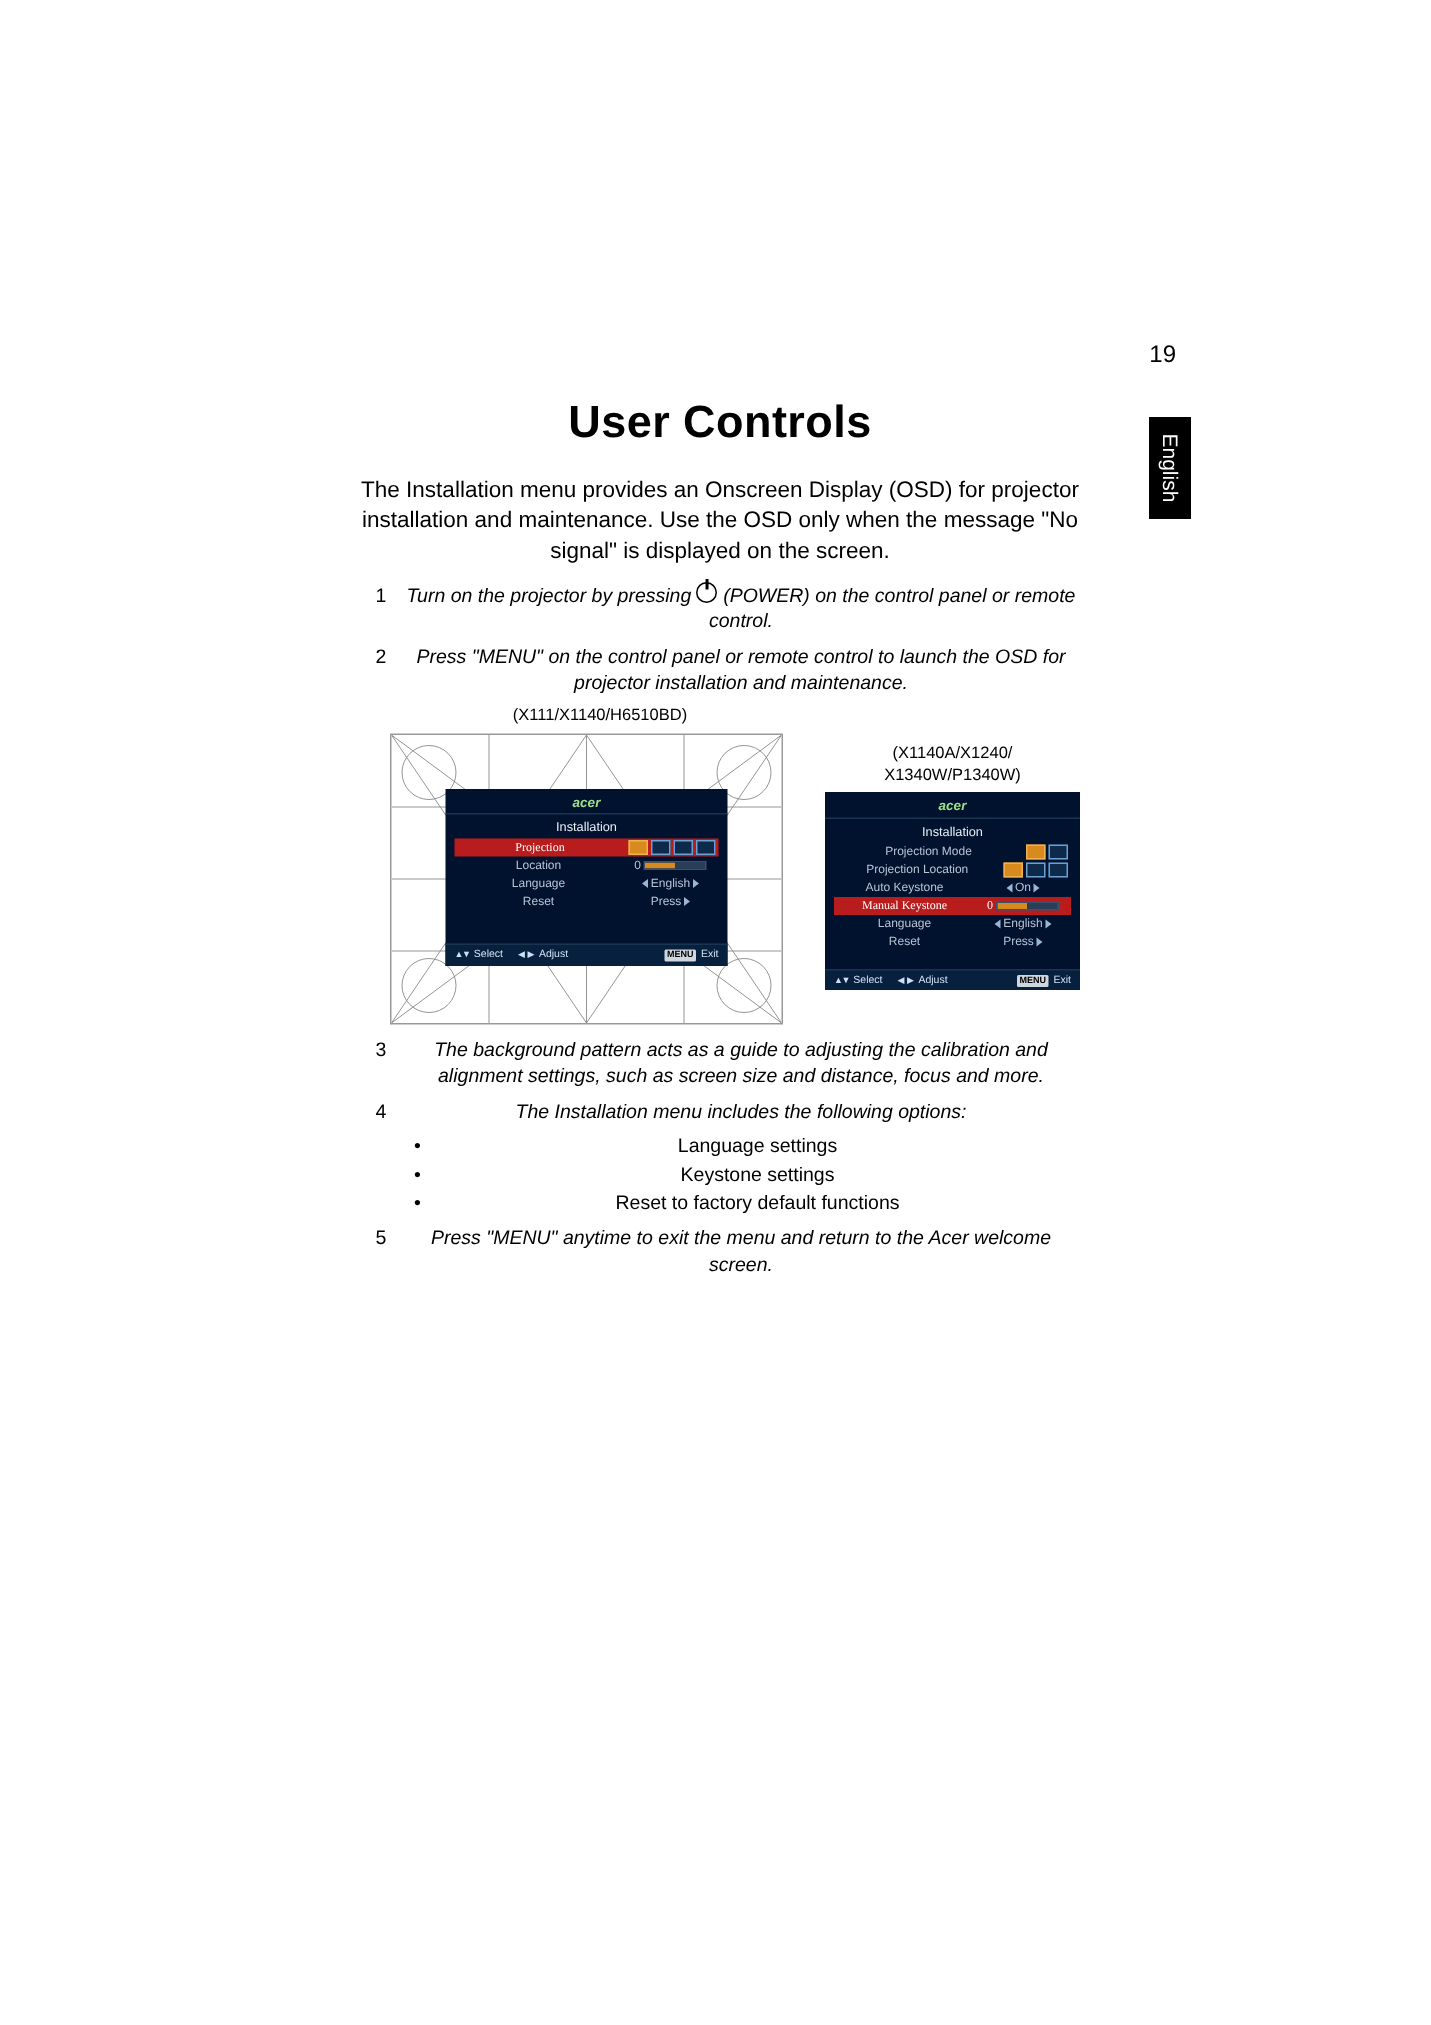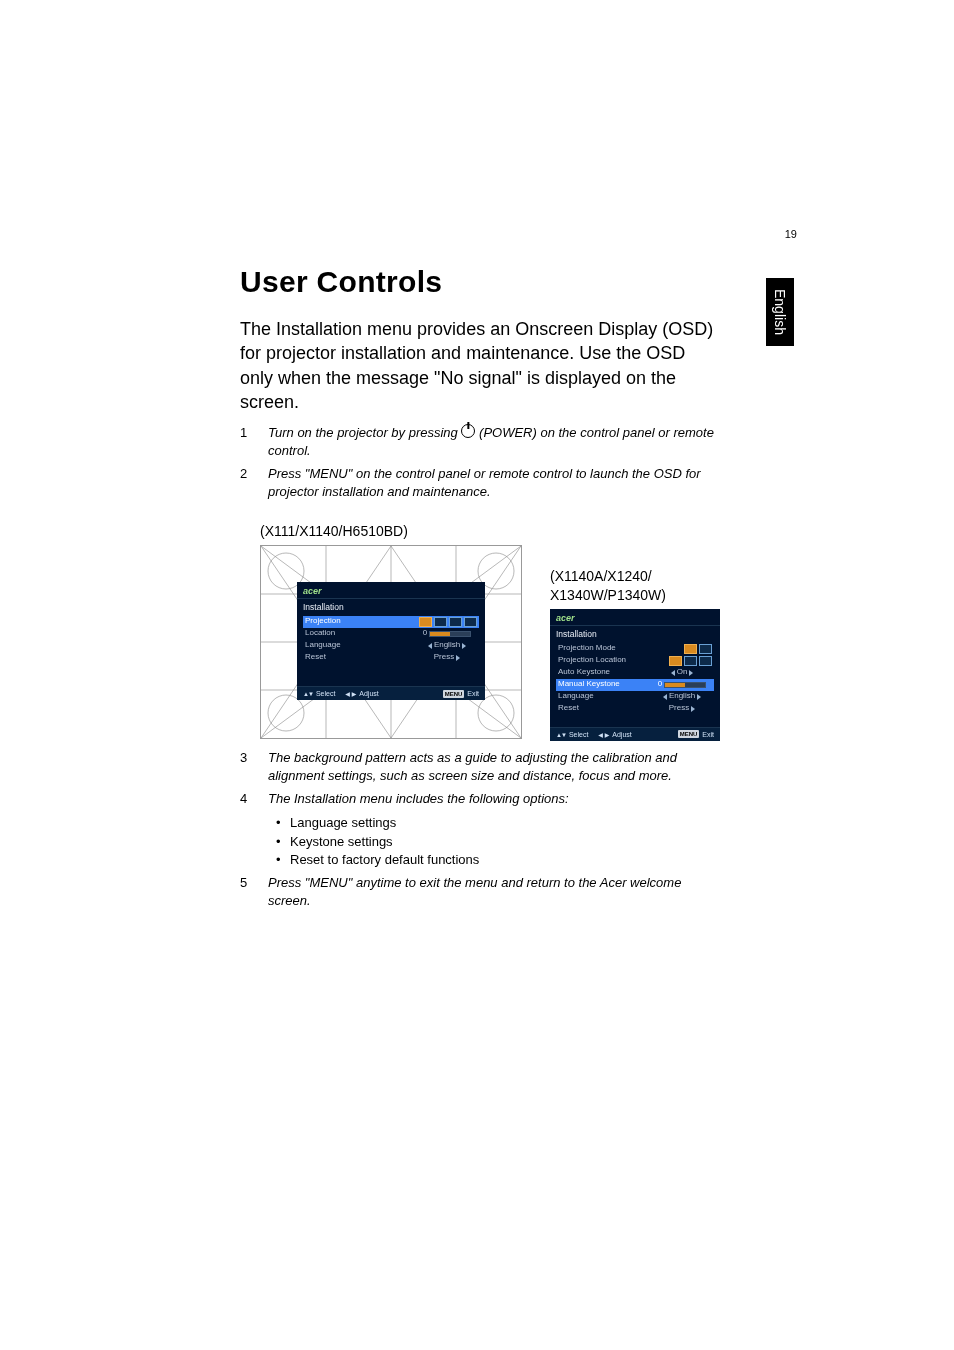--- a/index.html
+++ b/index.html
@@ -15,22 +15,22 @@
   .page {
     position: relative;
     width: 954px;
     height: 1350px;
     padding: 0;
     box-sizing: border-box;
   }
   .page-number {
     position: absolute;
     top: 228px;
-    right: 157px;
-    font-size: 11px;
+    right: 170px;
+    font-size: 16px;
   }
   .side-tab {
     position: absolute;
     top: 278px;
     right: 160px;
     width: 28px;
     height: 68px;
     background: #000;
     color: #fff;
     font-size: 14px;
@@ -39,34 +39,35 @@
     display: flex;
     align-items: center;
     justify-content: center;
     font-family: "Segoe UI", Arial, sans-serif;
   }
   .content {
     position: absolute;
     top: 265px;
     left: 240px;
     width: 480px;
+    text-align: center;
   }
   h1.title {
     font-size: 30px;
     font-weight: 700;
     margin: 0 0 18px 0;
     letter-spacing: 0.3px;
   }
   h2.subtitle {
     font-size: 20px;
     font-weight: 700;
     margin: 0 0 10px 0;
   }
   p.intro {
-    font-size: 18px;
+    font-size: 15px;
     line-height: 1.35;
     margin: 0 0 10px 0;
   }
   .num-list {
     font-size: 13px;
     line-height: 1.35;
   }
   .num-item {
     display: flex;
     margin-bottom: 6px;
@@ -101,22 +102,22 @@
   .figure-area {
     display: flex;
     gap: 12px;
     margin: 4px 0 8px 20px;
     align-items: flex-start;
   }
   .fig-left-col {
     width: 280px;
   }
   .fig-caption {
-    font-size: 14px;
-    margin: 22px 0 4px 0;
+    font-size: 11px;
+    margin: 6px 0 4px 0;
   }
   .calib-wrap {
     width: 260px;
     height: 192px;
     background: #fff;
     border: 1px solid #999;
     position: relative;
     overflow: hidden;
   }
   .calib-wrap svg {
@@ -162,22 +163,23 @@
     padding: 1px 0 2px 0;
   }
   .osd-row {
     display: flex;
     align-items: center;
     height: 12px;
     gap: 4px;
     padding: 0 2px;
   }
   .osd-row.sel {
-    background: #3b82f6;
+    background: #b91c1c;
     color: #fff;
+    font-family: Liberation Serif, serif;
   }
   .osd-label {
     flex: 1;
     white-space: nowrap;
     overflow: hidden;
   }
   .osd-val {
     width: 60px;
     display: flex;
     align-items: center;

